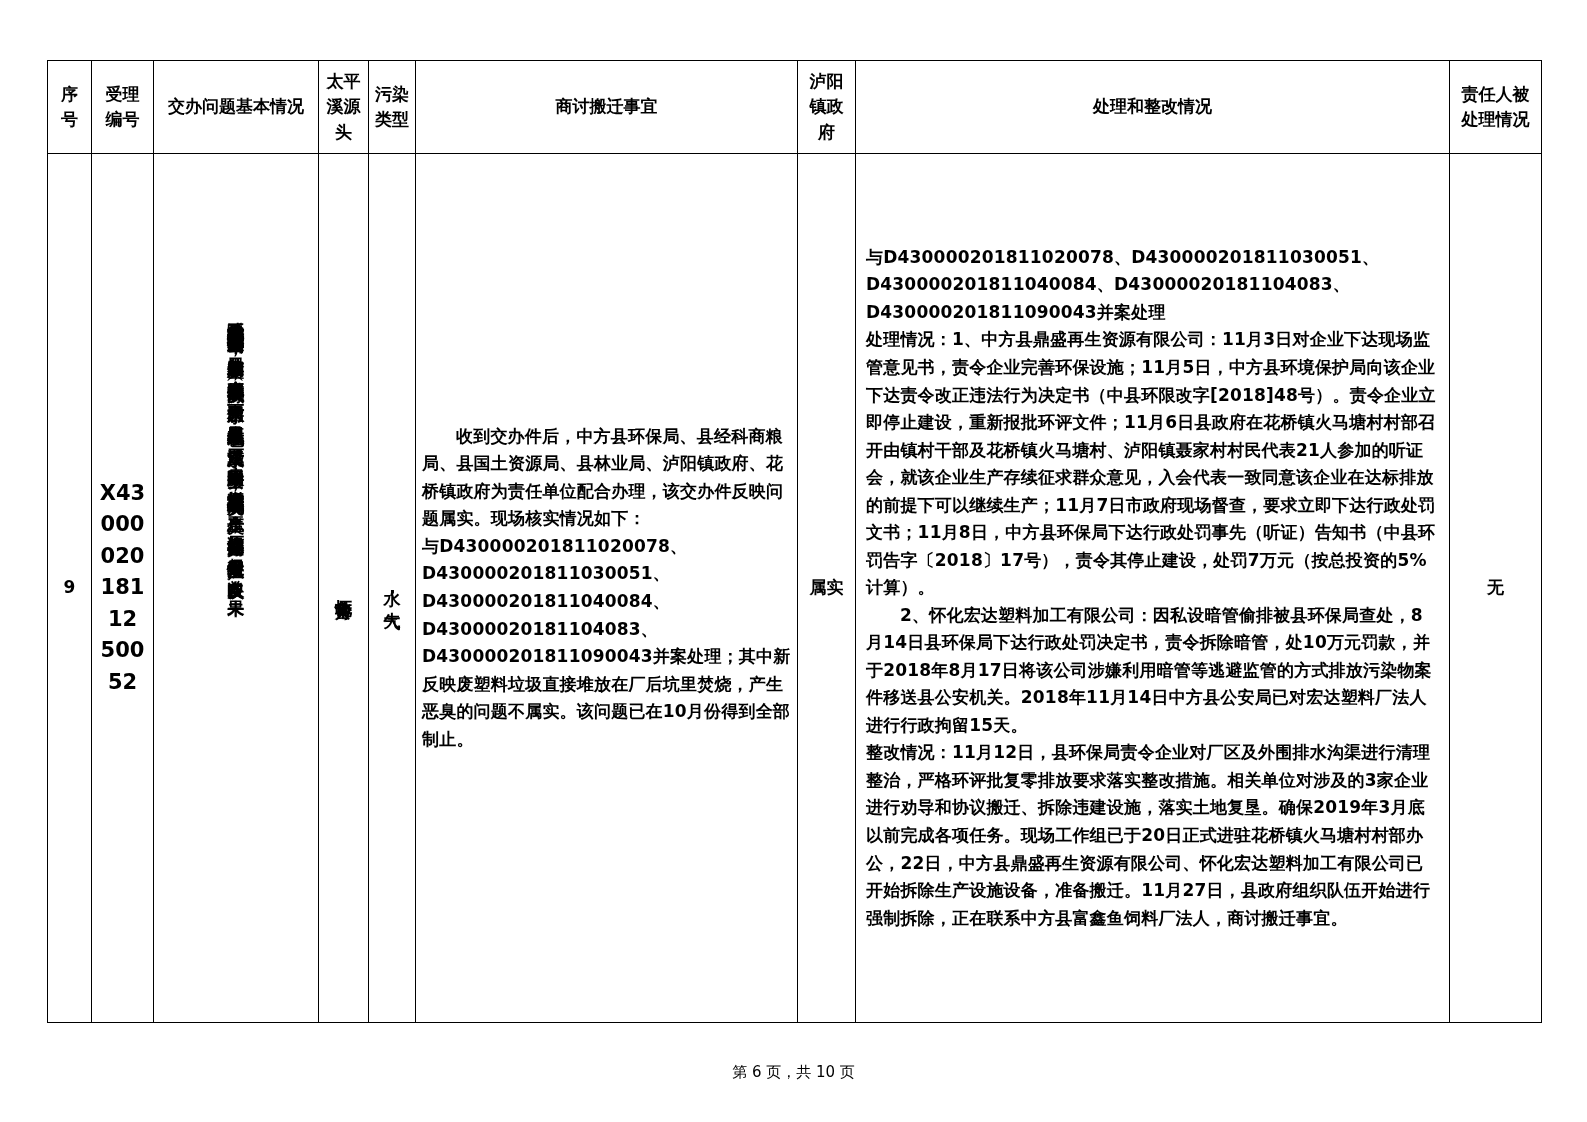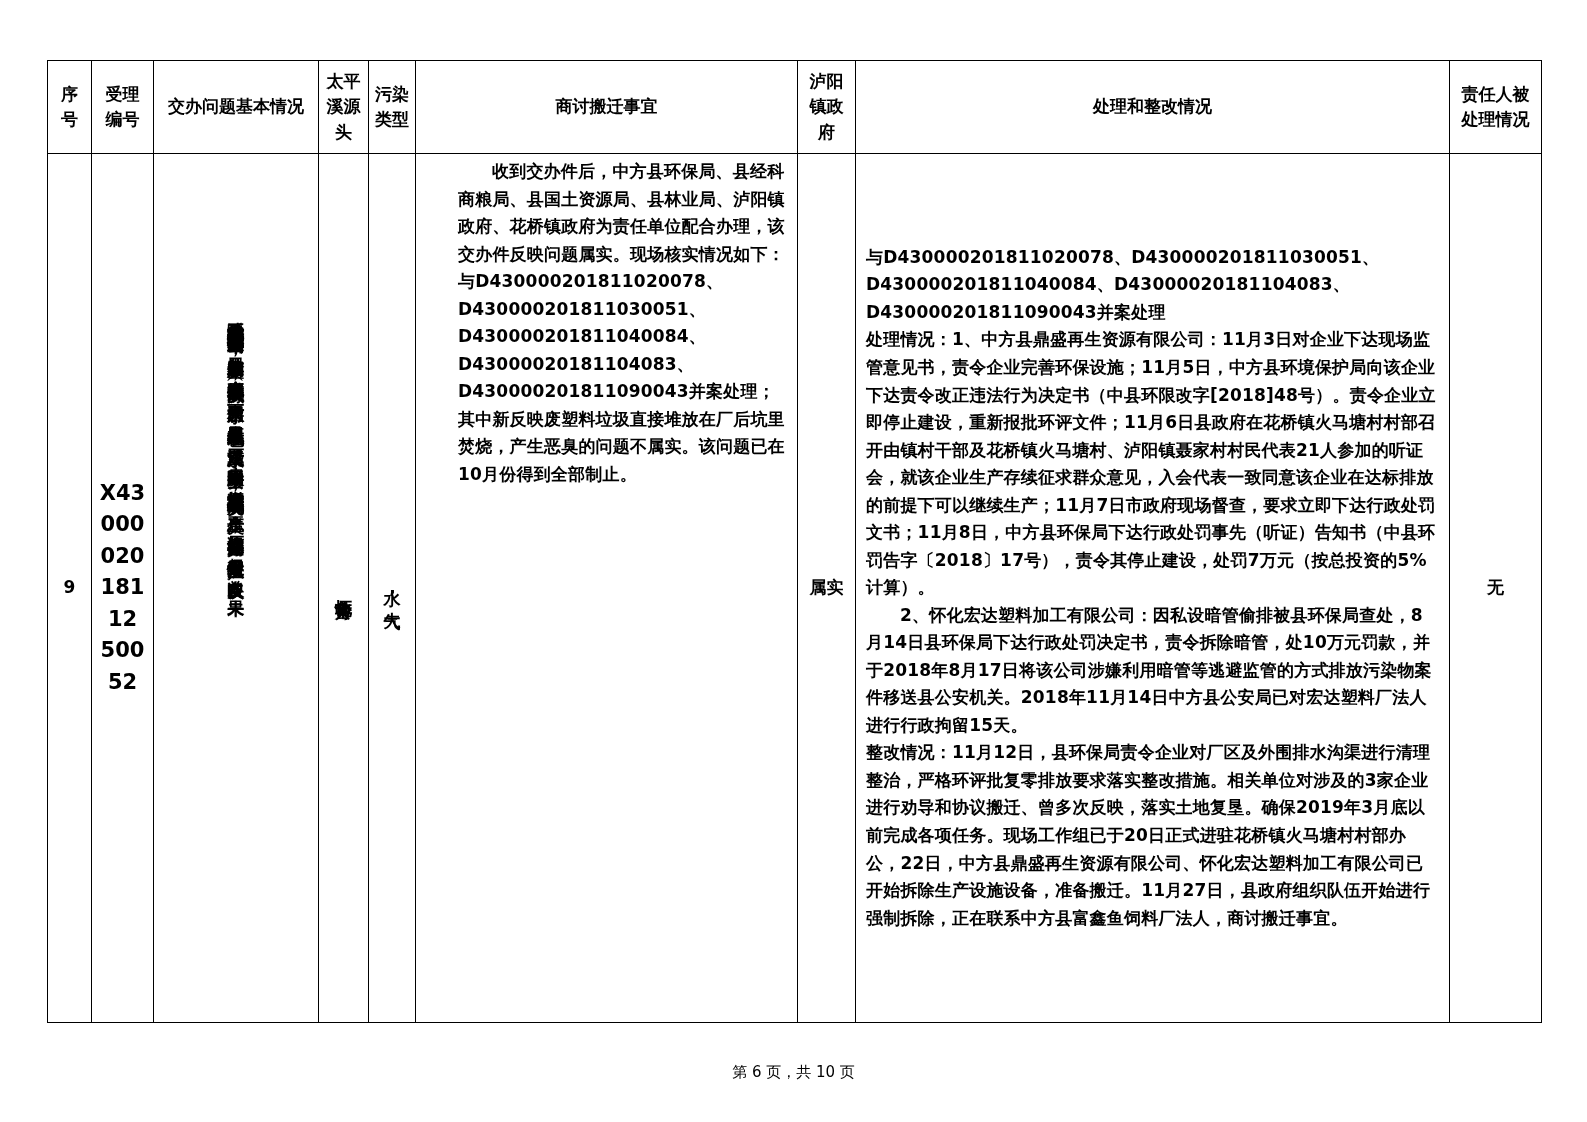--- a/index.html
+++ b/index.html
@@ -112,23 +112,22 @@
     line-height: 1.62;
     text-align: left;
     letter-spacing: 0.2px;
   }
   .handle-text p, .survey-text p {
     margin: 0;
   }
   .indent2 { text-indent: 2em; }
   .survey-holder {
     display: flex;
-    align-items: flex-start;
-    height: 100%;
-    margin-left: 36px;
+    align-items: center;
+    height: 100%;
   }
   .handle-holder {
     display: flex;
     align-items: center;
     height: 100%;
     padding: 0 4px;
   }
   .footer {
     position: absolute;
     left: 0;
@@ -209,21 +208,21 @@
           <div class="true-holder">
               <span>属实</span>
             </div>
         </td>
         <td class="body-cell">
           <div class="handle-holder">
             <div class="handle-text">
               <p>与D430000201811020078、D430000201811030051、D430000201811040084、D43000020181104083、D430000201811090043并案处理</p>
               <p>处理情况：1、中方县鼎盛再生资源有限公司：11月3日对企业下达现场监管意见书，责令企业完善环保设施；11月5日，中方县环境保护局向该企业下达责令改正违法行为决定书（中县环限改字[2018]48号）。责令企业立即停止建设，重新报批环评文件；11月6日县政府在花桥镇火马塘村村部召开由镇村干部及花桥镇火马塘村、泸阳镇聂家村村民代表21人参加的听证会，就该企业生产存续征求群众意见，入会代表一致同意该企业在达标排放的前提下可以继续生产；11月7日市政府现场督查，要求立即下达行政处罚文书；11月8日，中方县环保局下达行政处罚事先（听证）告知书（中县环罚告字〔2018〕17号），责令其停止建设，处罚7万元（按总投资的5%计算）。</p>
               <p class="indent2">2、怀化宏达塑料加工有限公司：因私设暗管偷排被县环保局查处，8月14日县环保局下达行政处罚决定书，责令拆除暗管，处10万元罚款，并于2018年8月17日将该公司涉嫌利用暗管等逃避监管的方式排放污染物案件移送县公安机关。2018年11月14日中方县公安局已对宏达塑料厂法人进行行政拘留15天。</p>
-              <p>整改情况：11月12日，县环保局责令企业对厂区及外围排水沟渠进行清理整治，严格环评批复零排放要求落实整改措施。相关单位对涉及的3家企业进行劝导和协议搬迁、曾多次反映，落实土地复垦。确保2019年3月底以前完成各项任务。现场工作组已于20日正式进驻花桥镇火马塘村村部办公，22日，中方县鼎盛再生资源有限公司、怀化宏达塑料加工有限公司已开始拆除生产设施设备，准备搬迁。11月27日，县政府组织队伍开始进行强制拆除，正在联系中方县富鑫鱼饲料厂法人，商讨搬迁事宜。</p>
+              <p>整改情况：11月12日，县环保局责令企业对厂区及外围排水沟渠进行清理整治，严格环评批复零排放要求落实整改措施。相关单位对涉及的3家企业进行劝导和协议搬迁、拆除违建设施，落实土地复垦。确保2019年3月底以前完成各项任务。现场工作组已于20日正式进驻花桥镇火马塘村村部办公，22日，中方县鼎盛再生资源有限公司、怀化宏达塑料加工有限公司已开始拆除生产设施设备，准备搬迁。11月27日，县政府组织队伍开始进行强制拆除，正在联系中方县富鑫鱼饲料厂法人，商讨搬迁事宜。</p>
             </div>
           </div>
         </td>
         <td class="body-cell mid cell-center">
           <div class="person-holder">
               <span>无</span>
             </div>
         </td>
       </tr>
     </tbody>

